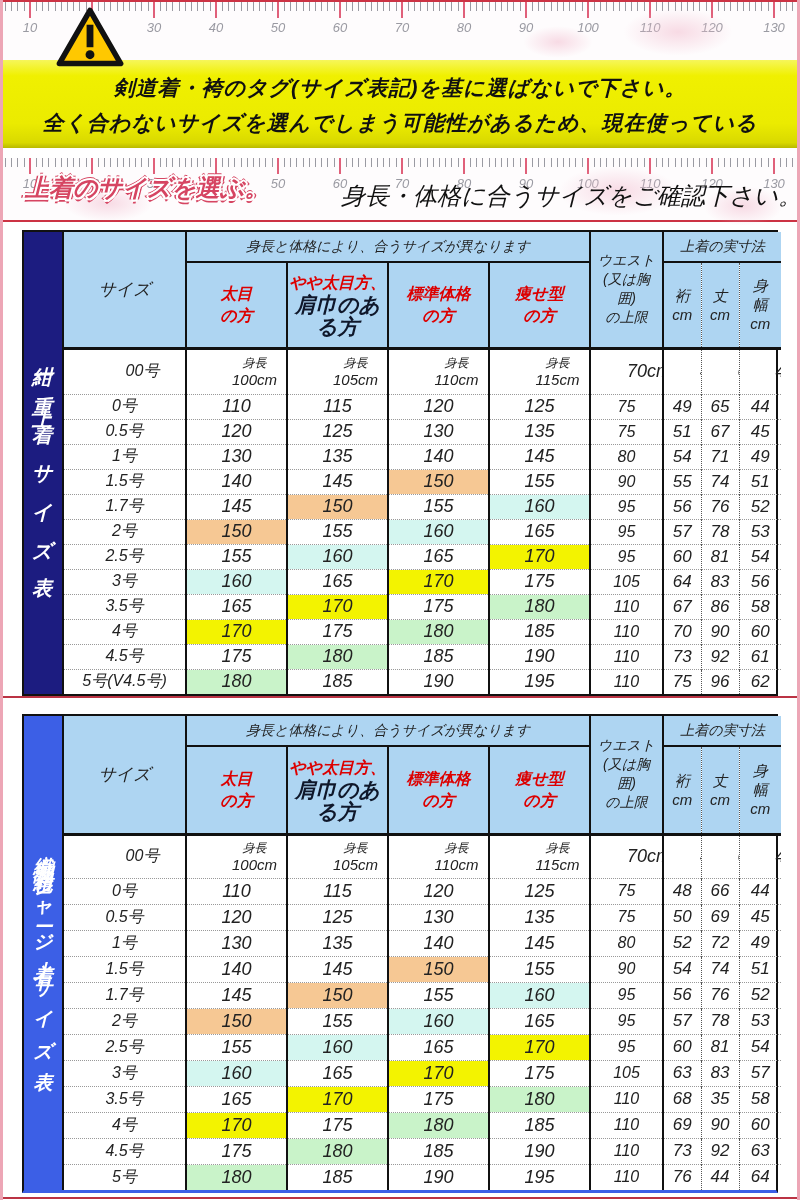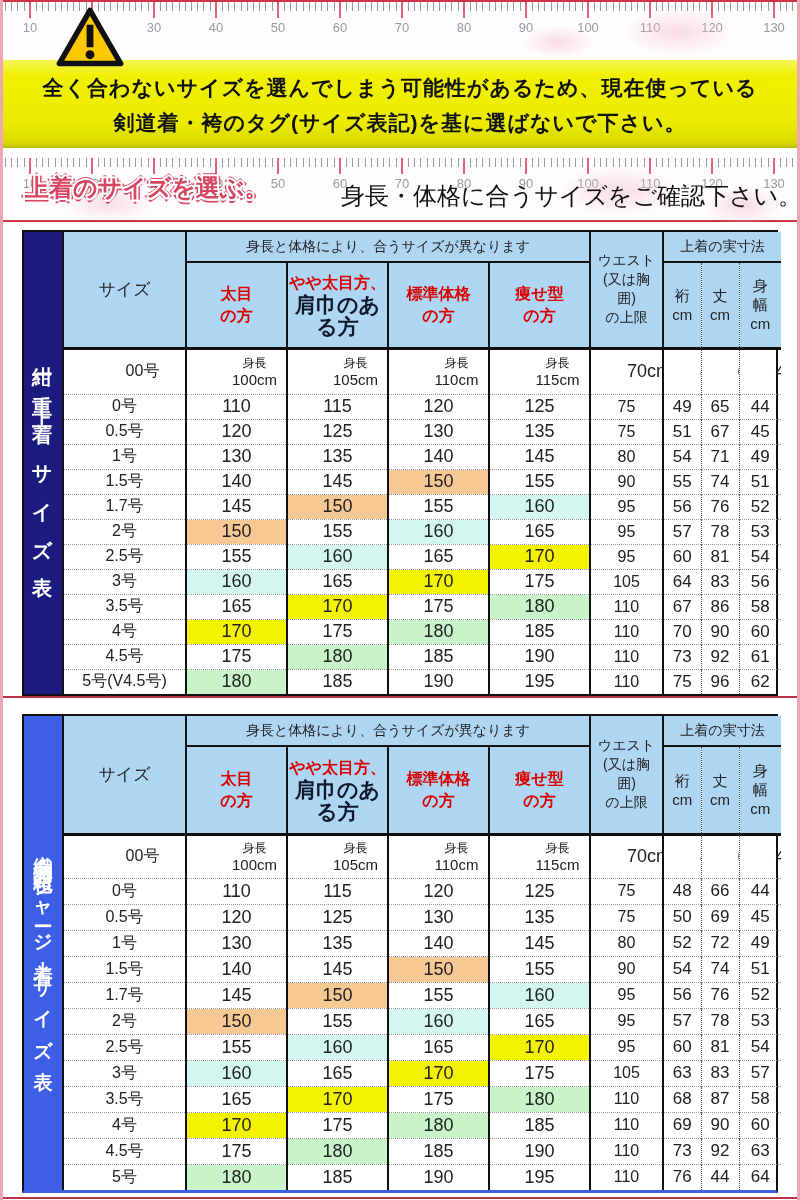--- a/index.html
+++ b/index.html
@@ -1,18 +1,18 @@
 <!DOCTYPE html>
 <html style="--blue: #aed5f2; --hl-o: #f6c894; --hl-c: #d4f6f0; --hl-y: #f3f300; --hl-g: #c9f3c9;"><head>
 <meta charset="utf-8">
 <style>
   html,body{margin:0;padding:0;background:#fff;}
   *{box-sizing:border-box;font-family:"Liberation Sans","DejaVu Sans",sans-serif;}
   .page{position:relative;width:800px;height:1200px;margin:0 auto;background:#fff;
-        border-left:3px solid #eda6b6;border-right:3px solid #eda6b6;overflow:hidden;}
+        border-left:3px solid #eda6b6;border-right:3px solid #eda6b6;overflow:hidden;font-style:italic;}
   .topline{height:2px;background:#cc3344;}
   
   .strip{position:relative;background:#fefcfd;}
   .strip-top{height:58px;}
   .strip-mid{height:64px;margin-top:10px;border-bottom:2px solid #cc3344;}
   .ruler{position:absolute;inset:0;overflow:hidden;
     background:
       repeating-linear-gradient(90deg,#e0607a 0 2px,transparent 2px 62px) 26px 0 / calc(100% - 26px) 16px no-repeat,
       repeating-linear-gradient(90deg,#9a9aa2 0 1px,transparent 1px 6.2px) 2px 0 / 100% 9px no-repeat;}
   .rnum{position:absolute;top:18px;transform:translateX(-50%);color:#9a9aa2;font-size:13px;}
@@ -106,22 +106,22 @@
     <div class="warn">
       <svg viewBox="0 0 100 88" width="70" height="60">
         <path d="M50 5 L95 83 L5 83 Z" fill="#FFC800" stroke="#111" stroke-width="8" stroke-linejoin="round"></path>
         <rect x="45" y="26" width="10" height="33" fill="#111"></rect>
         <circle cx="50" cy="70" r="6.5" fill="#111"></circle>
       </svg>
     </div>
   </div>
 
   <div class="notice">
+    <div>剣道着・袴のタグ(サイズ表記)を基に選ばないで下さい。</div>
     <div>全く合わないサイズを選んでしまう可能性があるため、現在使っている</div>
-    <div>剣道着・袴のタグ(サイズ表記)を基に選ばないで下さい。</div>
   </div>
 
   <div class="strip strip-mid">
     <div class="ruler">
         <span class="rnum" style="left: 27px;">10</span>
         <span class="rnum" style="left: 89px;">20</span>
         <span class="rnum" style="left: 151px;">30</span>
         <span class="rnum" style="left: 213px;">40</span>
         <span class="rnum" style="left: 275px;">50</span>
         <span class="rnum" style="left: 337px;">60</span>
@@ -532,21 +532,21 @@
               <td class="cnum dl">57</td>
             </tr>
             <tr class="rn">
               <td class="csize">3.5号</td>
               <td class="cfit">165</td>
               <td class="cfit hl-Y">170</td>
               <td class="cfit">175</td>
               <td class="cfit hl-G">180</td>
               <td class="cwaist">110</td>
               <td class="cnum">68</td>
-              <td class="cnum dl">87</td>
+              <td class="cnum dl">35</td>
               <td class="cnum dl">58</td>
             </tr>
             <tr class="rn">
               <td class="csize">4号</td>
               <td class="cfit hl-Y">170</td>
               <td class="cfit">175</td>
               <td class="cfit hl-G">180</td>
               <td class="cfit">185</td>
               <td class="cwaist">110</td>
               <td class="cnum">69</td>

